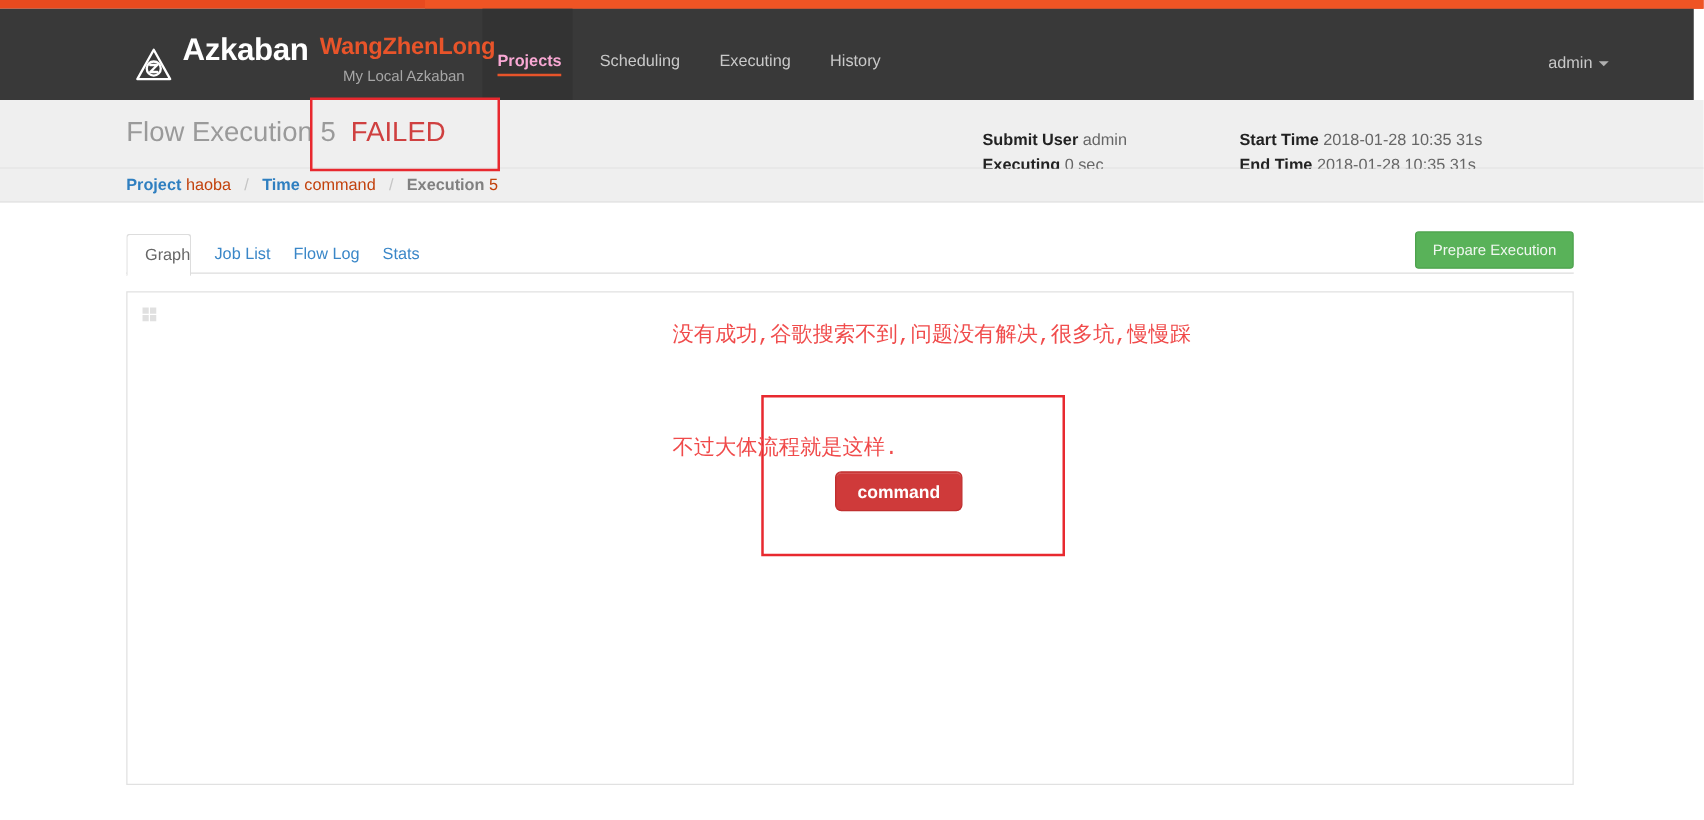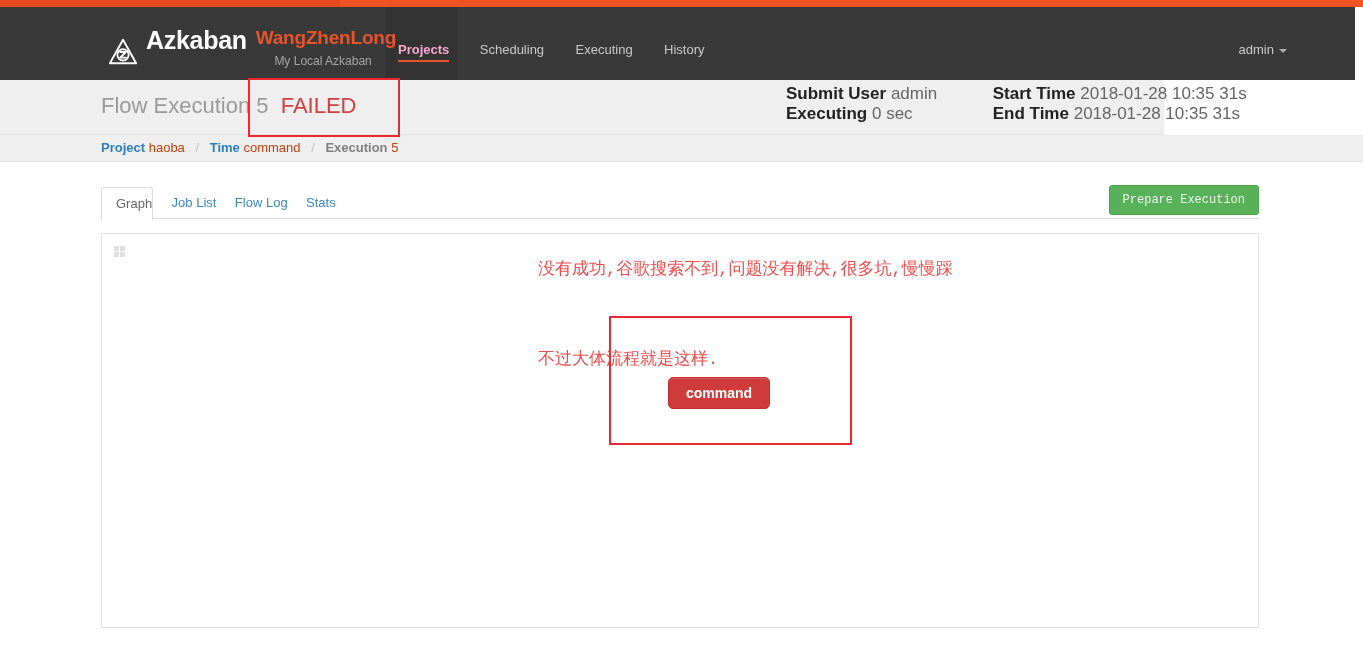--- a/index.html
+++ b/index.html
@@ -59,31 +59,31 @@
 
   .nav-admin {
     position: absolute; right: 68px; top: 35px;
     font-size: 13px; color: #c9c9c9; cursor: pointer;
   }
   .caret { display:inline-block; width:0; height:0; margin-left:5px; vertical-align: middle;
     border-left: 4px solid transparent; border-right: 4px solid transparent; border-top: 4px solid #b0b0b0; }
 
   
   .statusbar {
-    position: absolute; top: 80px; left: 0; width: 1164px; height: 55px;
+    position: absolute; top: 80px; left: 0; width: 1363px; height: 55px;
     background: #efefef; border-bottom: 1px solid #e2e2e2;
   }
   .flow-title {
     position: absolute; left: 101px; top: 13px;
     font-size: 22px; color: #9a9a9a; font-weight: normal; white-space: nowrap;
   }
   .flow-title .exec-num { color: #9a9a9a; }
   .flow-title .status-failed { color: #cf4040; margin-left: 6px; }
 
-  .summary { position: absolute; top: 4px; left: 786px; width: 470px; font-size: 17px; color: #555; }
+  .summary { position: absolute; top: 22px; left: 786px; width: 470px; font-size: 13px; color: #555; }
   .summary-col { display: inline-block; vertical-align: top; }
   .summary-col.left { width: 202px; }
   .summary-row { line-height: 20px; white-space: nowrap; }
   .summary-row b { color: #222; font-weight: bold; }
   .summary-row span { color: #666; }
 
   
   .breadcrumb-bar {
     position: absolute; top: 135px; left: 0; width: 1363px; height: 27px;
     background: #efefef; border-bottom: 1px solid #e2e2e2;
@@ -105,21 +105,21 @@
   .tab.active {
     color: #666; background: #fff;
     border: 1px solid #ddd; border-bottom: 1px solid #fff;
     border-radius: 3px 3px 0 0; top: 1px;
   }
 
   .prepare-btn {
     position: absolute; right: 0; top: -1px;
     background: #59b259; color: #f0f7f0; border: 1px solid #4da24d;
     border-radius: 3px; font-size: 12px; padding: 7px 13px; cursor: pointer;
-    font-family: Liberation Mono, monospace;
+    font-family: Liberation Sans, sans-serif;
   }
 
   
   .graph-panel {
     position: absolute; left: 101px; top: 233px;
     width: 1158px; height: 395px;
     background: #ffffff; border: 1px solid #e1e1e1;
   }
   .grid-icon {
     position: absolute; left: 12px; top: 12px; width: 14px; height: 14px; opacity: 0.22;

